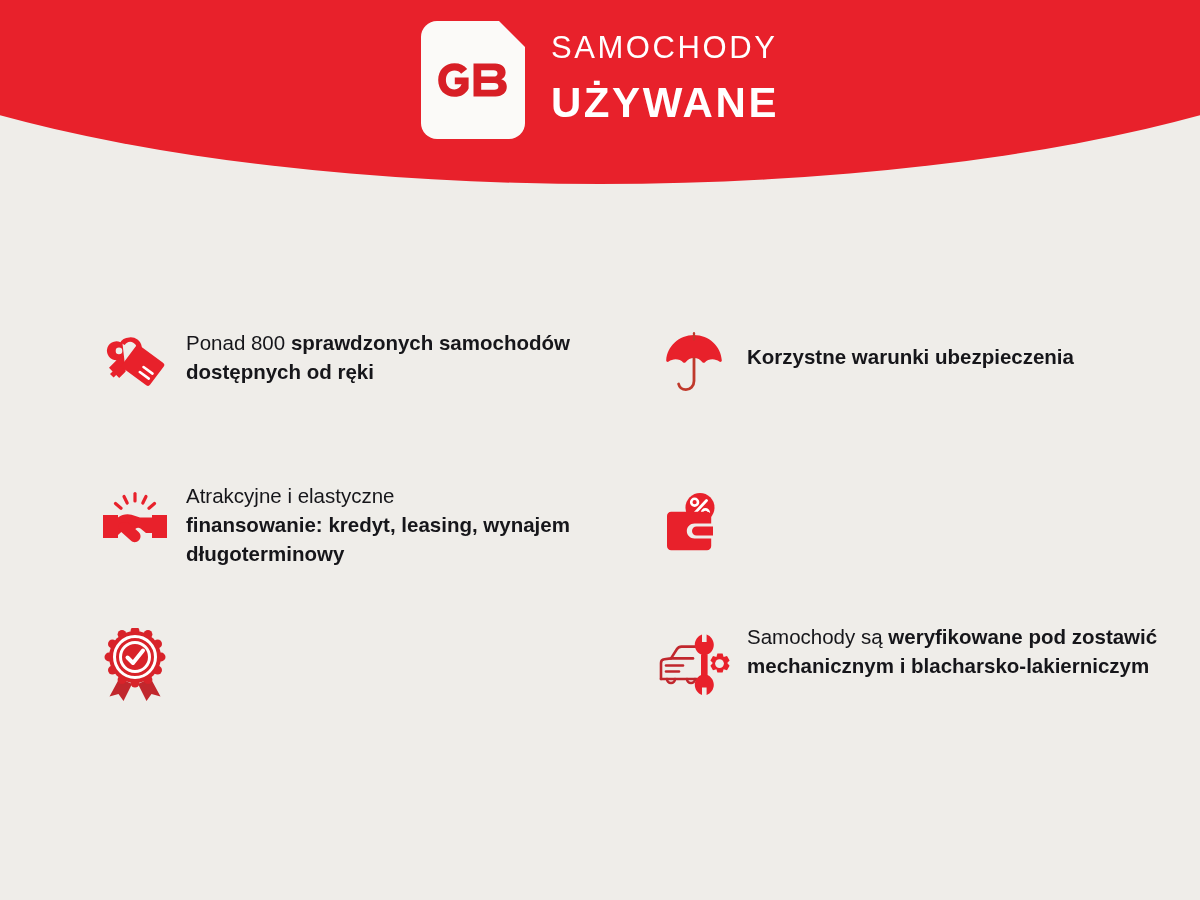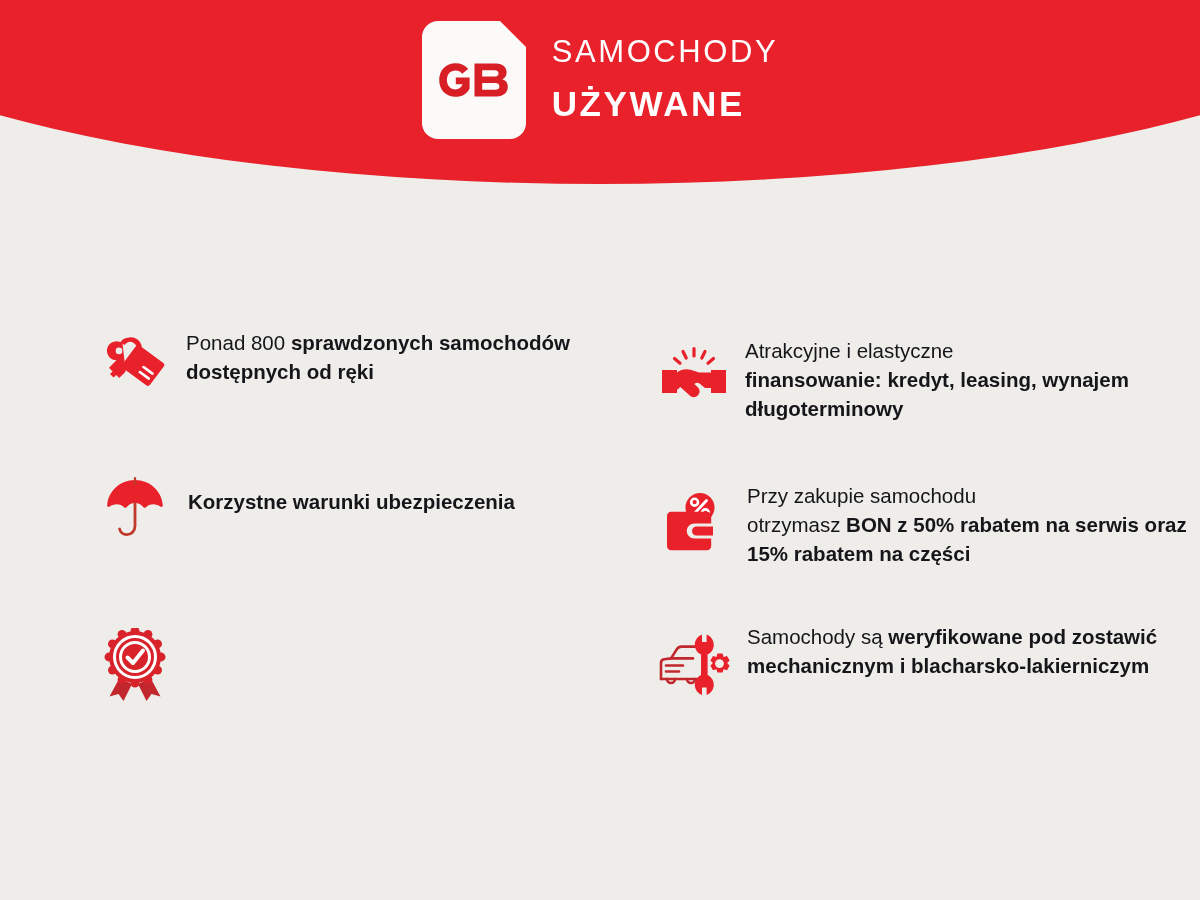--- a/index.html
+++ b/index.html
@@ -46,21 +46,21 @@
   .brand{
     display:flex;flex-direction:column;justify-content:center;
     line-height:1.0;
     padding-bottom:4px;
   }
   .brand-l1{
     color:#FFFFFF;font-size:31px;font-weight:400;
     letter-spacing:2.6px;
   }
   .brand-l2{
-    color:#FFFFFF;font-size:35px;font-weight:700;
+    color:#FFFFFF;font-size:42px;font-weight:700;
     letter-spacing:2.6px;margin-top:19px;
   }
   
   .grid{
     position:absolute;left:0;top:318px;width:1153px;
     display:grid;
     grid-template-columns:545px 545px;
     column-gap:14px;
     row-gap:0;
     padding-left:96px;
@@ -133,20 +133,31 @@
         </g>
         <g stroke="#FFFFFF" stroke-width="2.6" stroke-linecap="round">
           <line x1="41.5" y1="33.0" x2="50.5" y2="39.6"></line>
           <line x1="37.8" y1="38.0" x2="46.8" y2="44.6"></line>
         </g>
       </svg>
     </div>
     <div class="feat-text">Ponad 800 <b>sprawdzonych samochodów dostępnych od ręki</b></div>
   </div>
 
+  <div class="cell r1 col-right umbrella-cell">
+    <div class="icon-box">
+      <svg width="68" height="68" viewBox="0 0 68 68">
+        <path d="M34 6 C19 6 7 17.5 6.2 31.2 C6.1 32.6 7.6 33.4 8.7 32.6 C10.6 31.2 13.0 30.3 15.6 30.3 C18.6 30.3 21.3 31.5 23.2 33.4 C23.9 34.1 25.0 34.0 25.6 33.2 C27.6 30.6 30.6 29.0 34 29.0 C37.4 29.0 40.4 30.6 42.4 33.2 C43.0 34.0 44.1 34.1 44.8 33.4 C46.7 31.5 49.4 30.3 52.4 30.3 C55.0 30.3 57.4 31.2 59.3 32.6 C60.4 33.4 61.9 32.6 61.8 31.2 C61.0 17.5 49 6 34 6 Z" fill="#E8212B"></path>
+        <path d="M34 4.2 L34 10.4" stroke="#C0392B" stroke-width="2.2" stroke-linecap="round"></path>
+        <path d="M34 29.5 L34 52 C34 57.2 30.2 60.6 26.0 60.6 C22.4 60.6 19.4 58.3 18.6 55.0" fill="none" stroke="#C0392B" stroke-width="2.8" stroke-linecap="round"></path>
+      </svg>
+    </div>
+    <div class="feat-text"><b>Korzystne warunki ubezpieczenia</b></div>
+  </div>
+
   <div class="cell r2 col-left">
     <div class="icon-box">
       <svg width="70" height="66" viewBox="0 0 70 66">
         <g stroke="#E8212B" stroke-width="3.2" stroke-linecap="round">
           <line x1="35" y1="2.5" x2="35" y2="10"></line>
           <line x1="24.0" y1="5.5" x2="27.2" y2="12.0"></line>
           <line x1="46.0" y1="5.5" x2="42.8" y2="12.0"></line>
           <line x1="15.5" y1="12.5" x2="21.0" y2="17.2"></line>
           <line x1="54.5" y1="12.5" x2="49.0" y2="17.2"></line>
         </g>
@@ -154,47 +165,35 @@
           <path d="M3 24 L18 24 L18 47 L3 47 Z"></path>
           <path d="M52 24 L67 24 L67 47 L52 47 Z"></path>
           <path d="M18 26.5 C22 23.5 27 22.5 31.5 23.8 L40 26.5 L52 26.5 L52 42 L46 42 L40.5 37.5 C39 36.3 37 36.4 35.6 37.7 L34 39.2 L31.2 36.6 C29.8 35.3 27.6 35.3 26.2 36.6 L18 44 Z"></path>
           <path d="M18 34 C21 30.5 26.2 30.0 29.6 33.0 L38.6 41.0 C41.0 43.2 41.2 46.8 39.0 49.2 C36.8 51.6 33.2 51.8 30.8 49.6 L21.0 40.8 C19.6 39.5 18.6 37.4 18 34 Z"></path>
         </g>
       </svg>
     </div>
     <div class="feat-text">Atrakcyjne i elastyczne<br><b>finansowanie: kredyt, leasing, wynajem długoterminowy</b></div>
   </div>
 
-  <div class="cell r1 col-right umbrella-cell">
-    <div class="icon-box">
-      <svg width="68" height="68" viewBox="0 0 68 68">
-        <path d="M34 6 C19 6 7 17.5 6.2 31.2 C6.1 32.6 7.6 33.4 8.7 32.6 C10.6 31.2 13.0 30.3 15.6 30.3 C18.6 30.3 21.3 31.5 23.2 33.4 C23.9 34.1 25.0 34.0 25.6 33.2 C27.6 30.6 30.6 29.0 34 29.0 C37.4 29.0 40.4 30.6 42.4 33.2 C43.0 34.0 44.1 34.1 44.8 33.4 C46.7 31.5 49.4 30.3 52.4 30.3 C55.0 30.3 57.4 31.2 59.3 32.6 C60.4 33.4 61.9 32.6 61.8 31.2 C61.0 17.5 49 6 34 6 Z" fill="#E8212B"></path>
-        <path d="M34 4.2 L34 10.4" stroke="#C0392B" stroke-width="2.2" stroke-linecap="round"></path>
-        <path d="M34 29.5 L34 52 C34 57.2 30.2 60.6 26.0 60.6 C22.4 60.6 19.4 58.3 18.6 55.0" fill="none" stroke="#C0392B" stroke-width="2.8" stroke-linecap="round"></path>
-      </svg>
-    </div>
-    <div class="feat-text"><b>Korzystne warunki ubezpieczenia</b></div>
-  </div>
-
   <div class="cell r2 col-right">
     <div class="icon-box">
       <svg width="68" height="68" viewBox="0 0 68 68">
 
         <circle cx="40" cy="17.5" r="14.5" fill="#E8212B"></circle>
         <g stroke="#FFFFFF" stroke-width="2.8" stroke-linecap="round">
           <line x1="33.5" y1="24.5" x2="46.5" y2="10.5"></line>
         </g>
         <circle cx="34.6" cy="12.2" r="3.4" fill="none" stroke="#FFFFFF" stroke-width="2.6"></circle>
         <circle cx="45.4" cy="22.8" r="3.4" fill="none" stroke="#FFFFFF" stroke-width="2.6"></circle>
 
         <path d="M7 26 C7 23.5 8.8 21.8 11.2 21.8 L47 21.8 C49.4 21.8 51.2 23.5 51.2 26 L51.2 33.5 L34.5 33.5 C30.2 33.5 26.8 36.8 26.8 41 C26.8 45.2 30.2 48.5 34.5 48.5 L51.2 48.5 L51.2 56 C51.2 58.5 49.4 60.2 47 60.2 L11.2 60.2 C8.8 60.2 7 58.5 7 56 Z" fill="#E8212B"></path>
         <path d="M36.5 36.5 L53 36.5 L53 45.5 L36.5 45.5 C34.0 45.5 32.0 43.5 32.0 41 C32.0 38.5 34.0 36.5 36.5 36.5 Z" fill="#E8212B"></path>
       </svg>
     </div>
-    <div class="feat-text">Przy zakupie samochodu<br>otrzymasz <b>BON z 50% rabatem na serwis oraz 15% rabatem na części</b></div>
   </div>
 
   <div class="cell r3 col-left">
     <div class="icon-box">
       <svg width="68" height="74" viewBox="0 0 68 74">
 
         <path d="M18.5 50 L8.5 68.5 L17.5 66.0 L22.5 73.0 L31.0 56.0 Z" fill="#C1272D"></path>
         <path d="M49.5 50 L59.5 68.5 L50.5 66.0 L45.5 73.0 L37.0 56.0 Z" fill="#C1272D"></path>
 
         <g fill="#D8232A">

